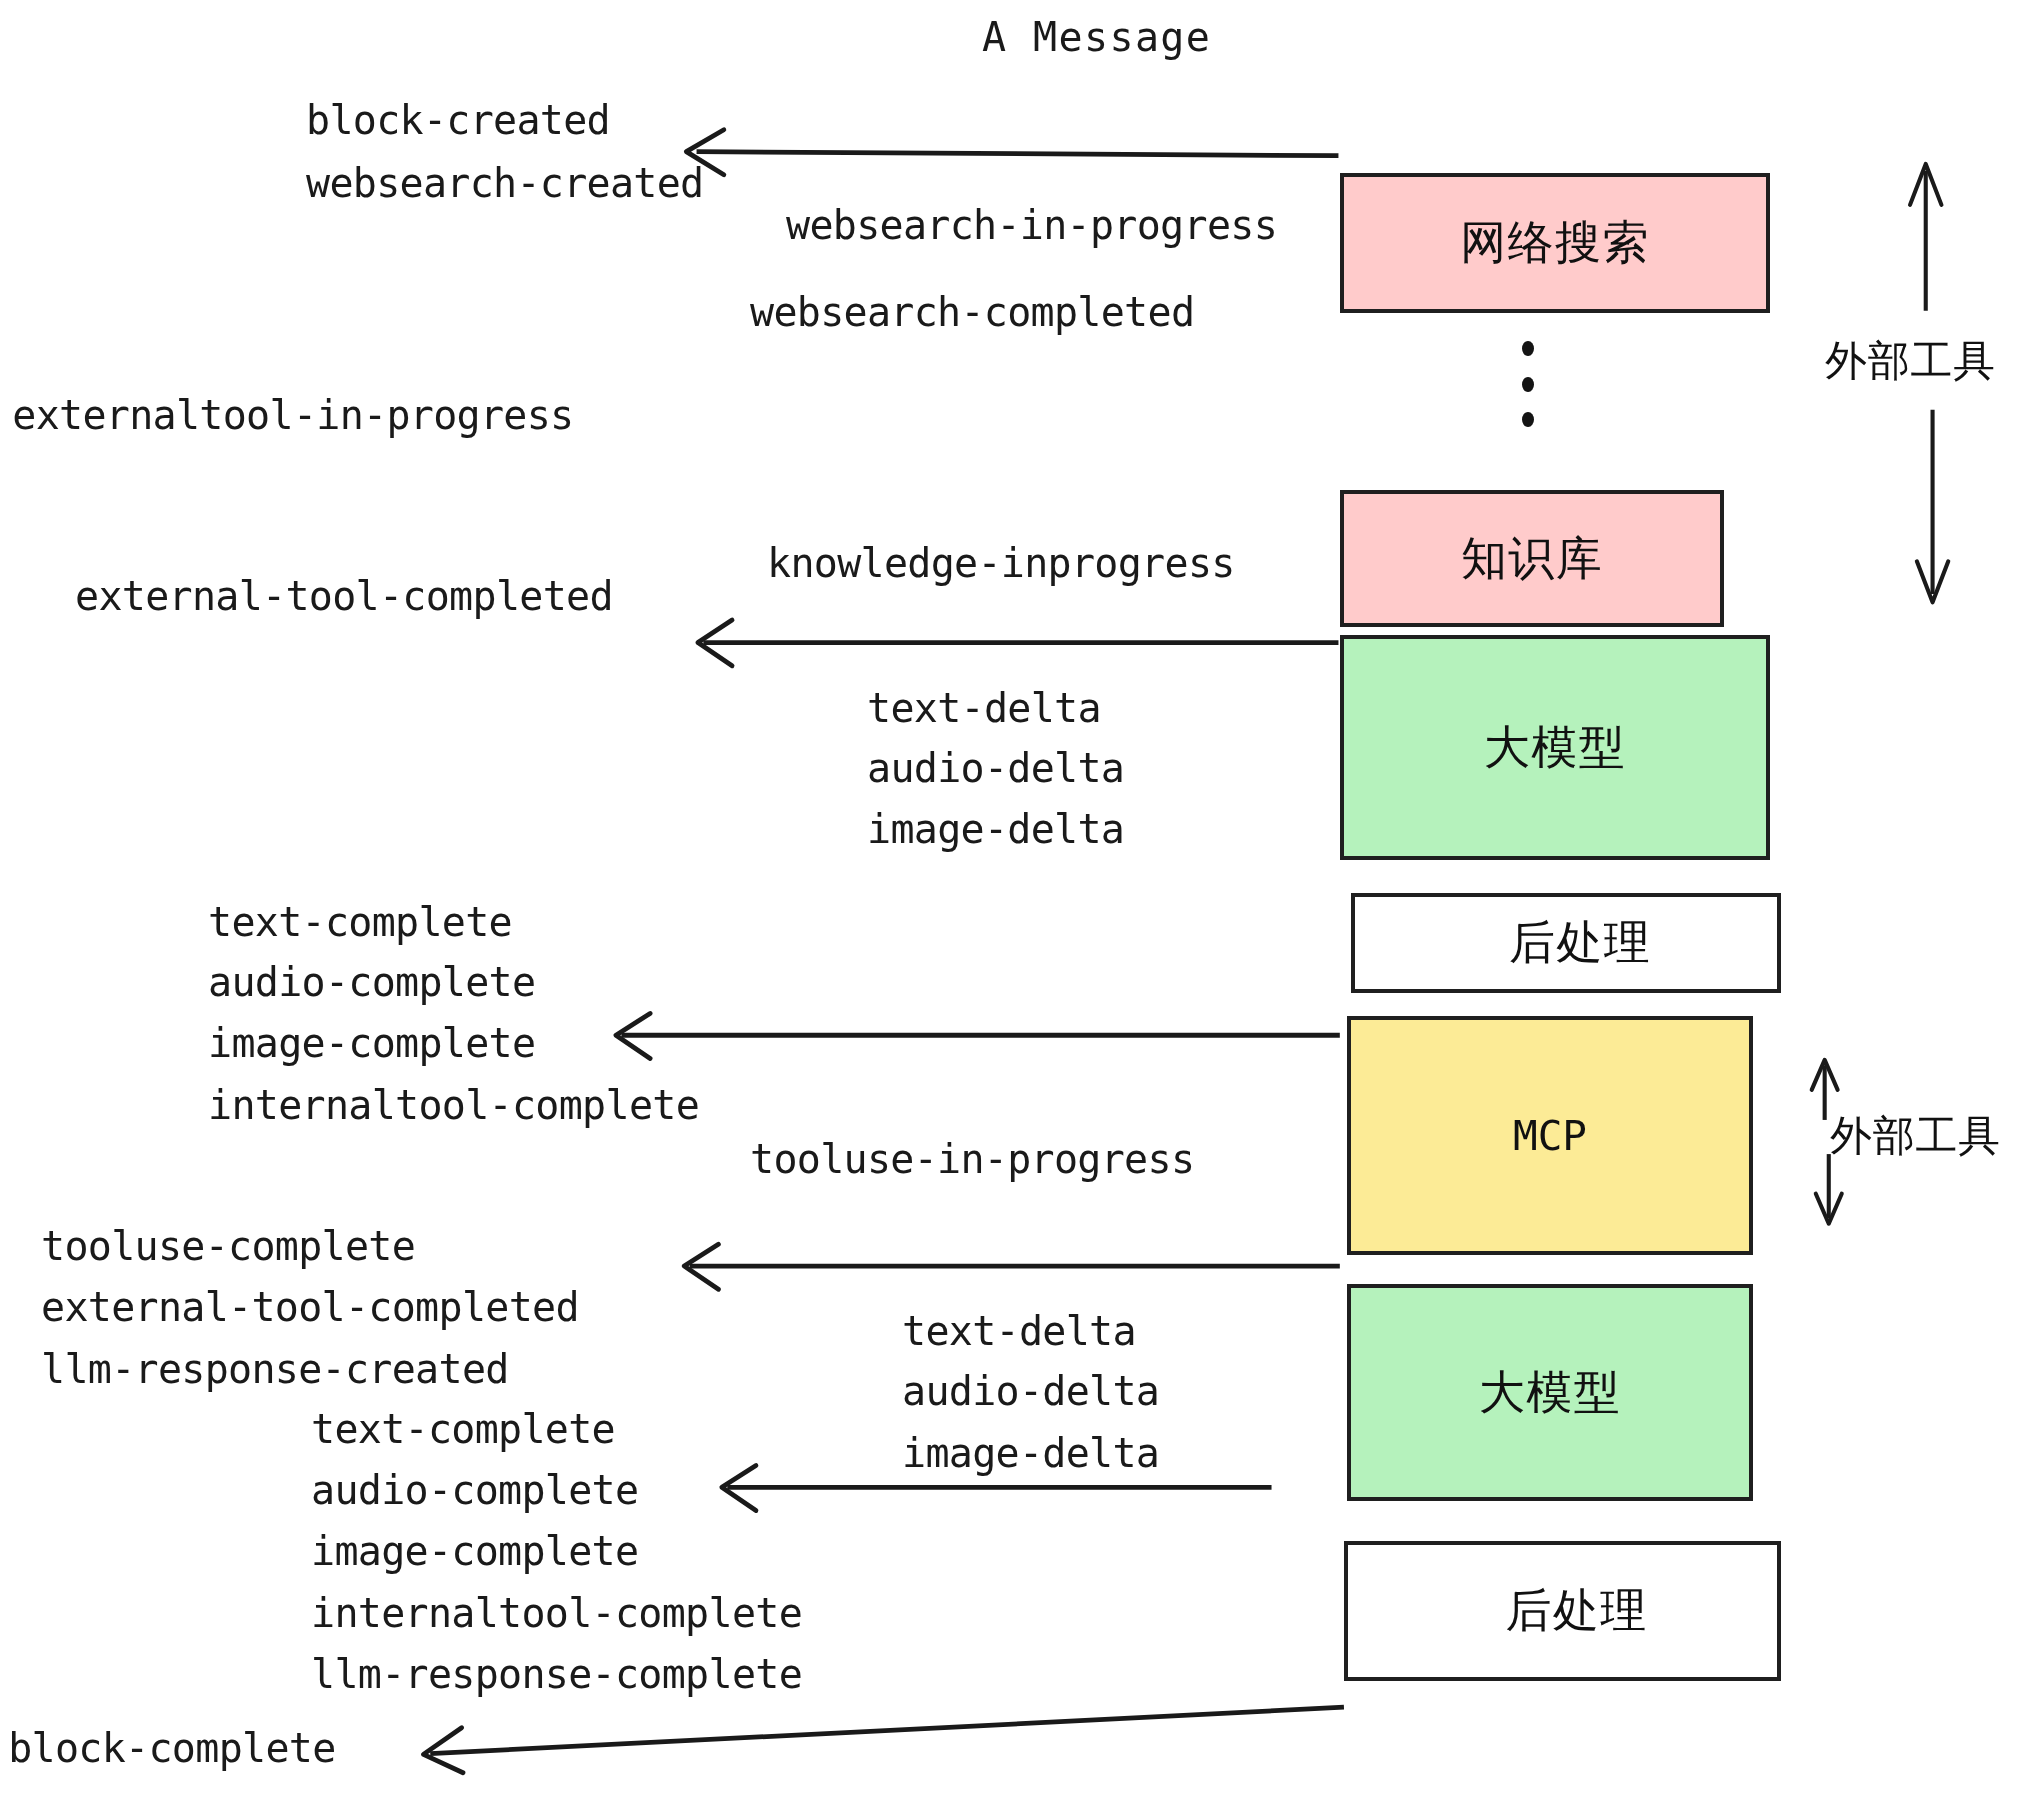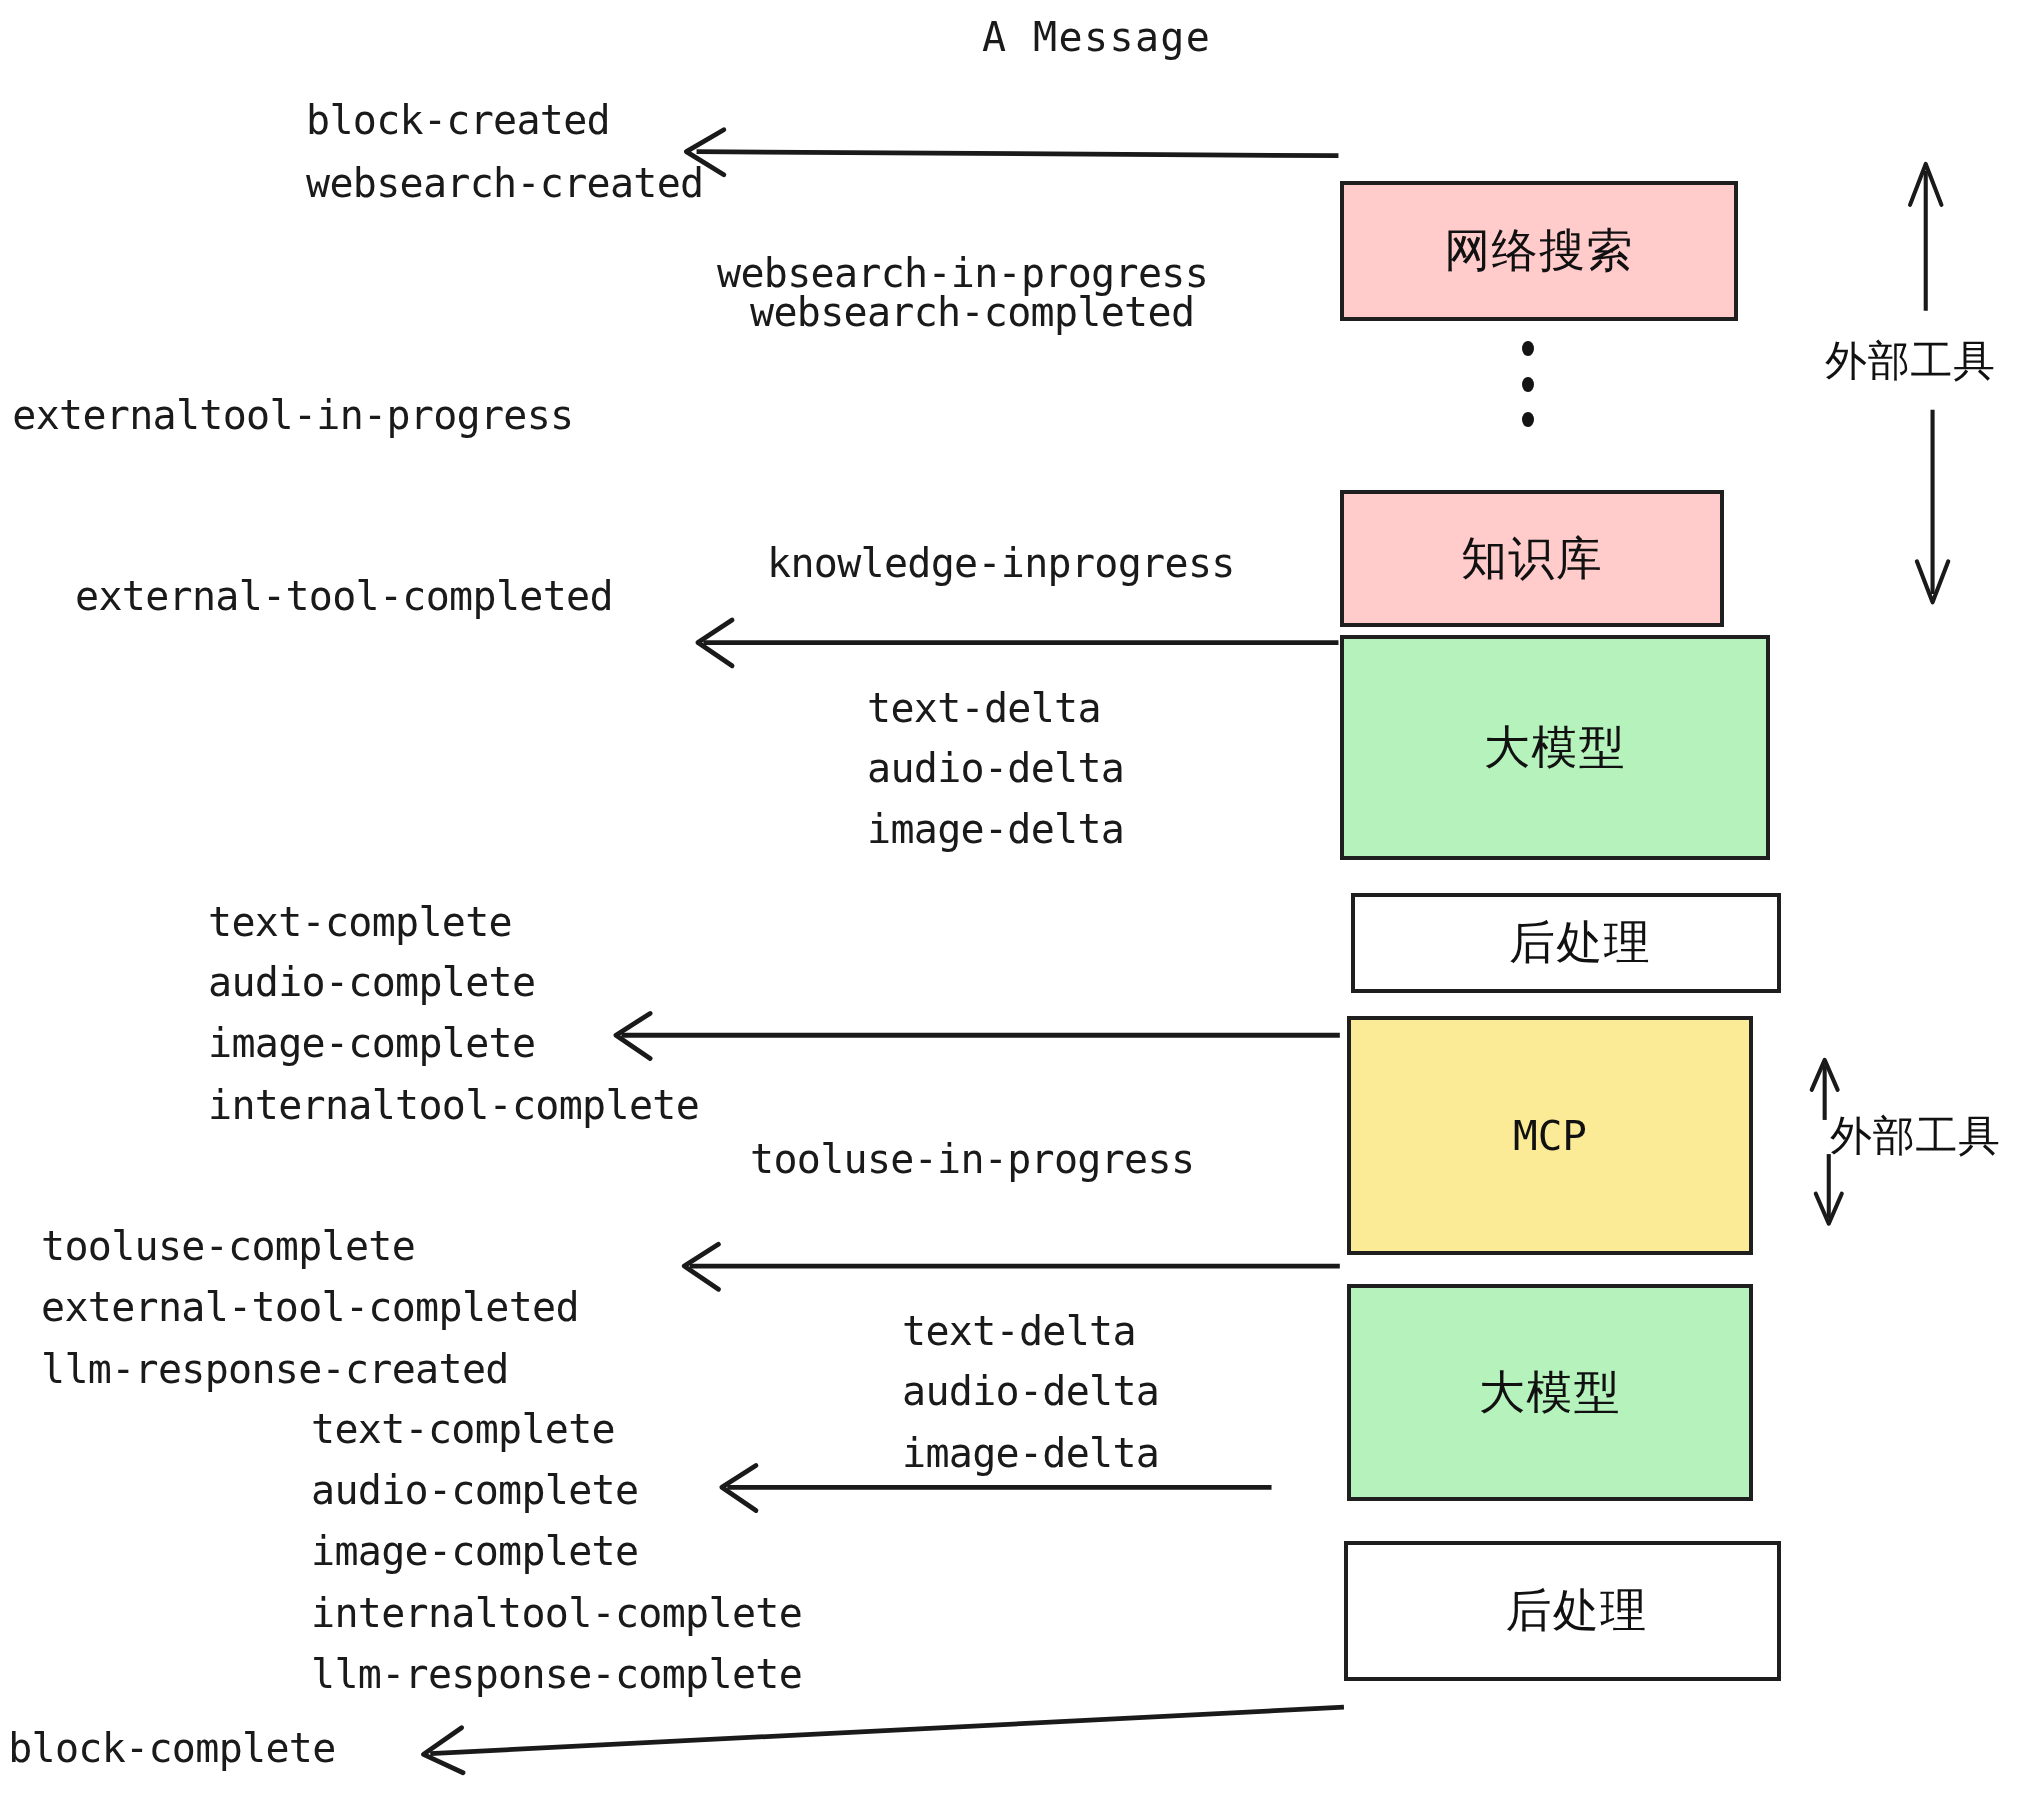--- a/index.html
+++ b/index.html
@@ -91,21 +91,21 @@
 <body>
 
 <div id="stage">
 
   <div class="title" style="left:982px; top:13.7px;">A Message</div>
 
   <div class="evt" style="left:306px; top:100px;">block-created</div>
 
   <div class="evt" style="left:306px; top:163px;">websearch-created</div>
 
-  <div class="evt" style="left:717px; top:205px;margin-top:48px;">websearch-in-progress</div>
+  <div class="evt" style="left:786px; top:205px;">websearch-in-progress</div>
 
   <div class="evt" style="left:750px; top:292px;">websearch-completed</div>
 
   <div class="evt" style="left:12.3px; top:395px;">externaltool-in-progress</div>
 
   <div class="evt" style="left:767px; top:543px;">knowledge-inprogress</div>
 
   <div class="evt" style="left:75px; top:576px;">external-tool-completed</div>
 
 
@@ -142,21 +142,21 @@
   <div class="evt" style="left:311px; top:1470px;">audio-complete</div>
 
   <div class="evt" style="left:311px; top:1531px;">image-complete</div>
 
   <div class="evt" style="left:311px; top:1593px;">internaltool-complete</div>
 
   <div class="evt" style="left:311px; top:1654px;">llm-response-complete</div>
 
   <div class="evt" style="left:8.2px; top:1728px;">block-complete</div>
 
-  <div class="box pink" style="left:1340px; top:181px; width:398px; height:140px;">
+  <div class="box pink" style="left:1340px; top:173px; width:430px; height:140px;">
     <span>网络搜索</span>
   </div>
 
   <div class="box pink" style="left:1340px; top:490px; width:384px; height:137px;">
     <span>知识库</span>
   </div>
 
   <div class="box green" style="left:1340px; top:635px; width:430px; height:225px;">
     <span>大模型</span>
   </div>

